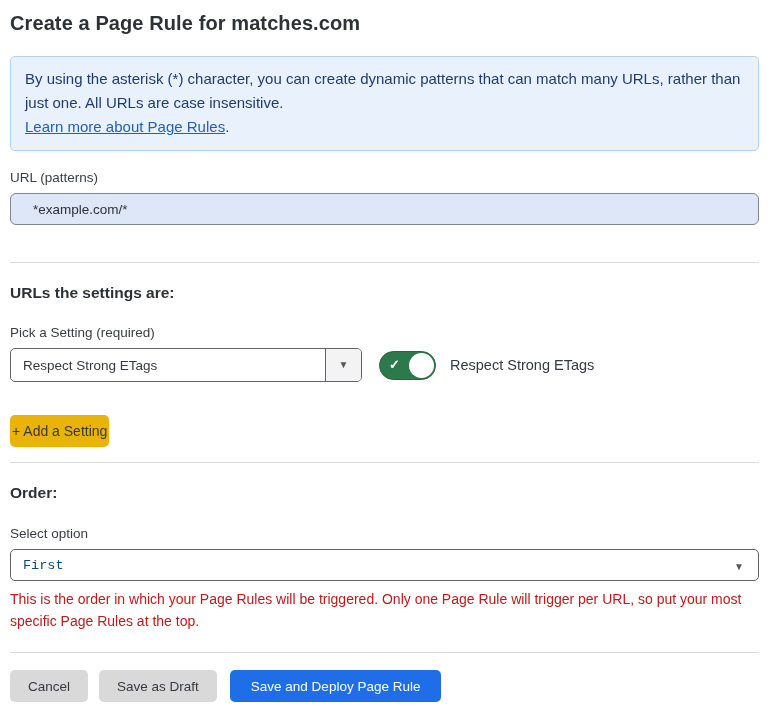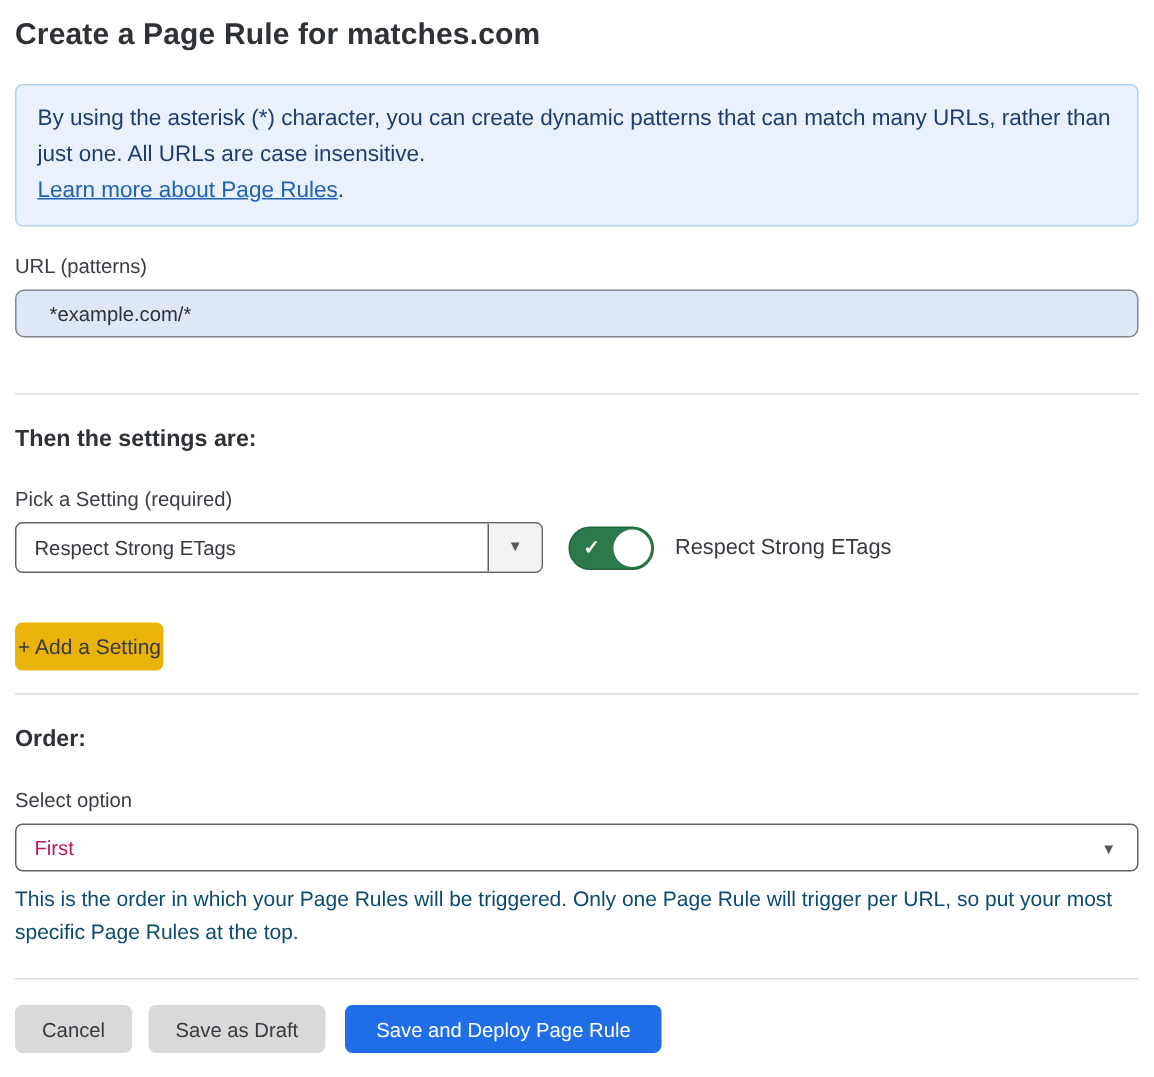--- a/index.html
+++ b/index.html
@@ -177,31 +177,32 @@
     height: 32px;
     border: 1px solid #5f6368;
     border-radius: 5px;
     background: #ffffff;
     cursor: pointer;
   }
   .order-select .order-value {
     flex: 1;
     padding-left: 12px;
     font-size: 13.5px;
-    color: #be185d;
+    color: #0c4a6e;
+    font-family: Liberation Mono, monospace;
   }
   .order-select .order-arrow {
     padding-right: 14px;
   }
 
   .help-text {
     margin-top: 7px;
     font-size: 14px;
     line-height: 22px;
-    color: #0c4a6e;
+    color: #b91c1c;
     max-width: 745px;
   }
 
   
   .footer-actions {
     display: flex;
     align-items: center;
     gap: 11px;
     margin-top: 17px;
   }
@@ -235,21 +236,21 @@
   <div class="info-box">
     <div>By using the asterisk (*) character, you can create dynamic patterns that can match many URLs, rather than just one. All URLs are case insensitive.</div>
     <div><a class="info-link">Learn more about Page Rules</a><span>.</span></div>
   </div>
 
   <div class="field-label">URL (patterns)</div>
   <input class="url-input" type="text" value="*example.com/*" style="">
 
   <hr class="divider divider-1">
 
-  <div class="section-heading heading-settings">Then the settings are:</div>
+  <div class="section-heading heading-settings">URLs the settings are:</div>
 
   <div class="field-label pick-label">Pick a Setting (required)</div>
 
   <div class="setting-row">
     <div class="dropdown">
       <div class="dropdown-value">Respect Strong ETags</div>
       <div class="dropdown-arrow-box">
         <span class="arrow-glyph">▼</span>
       </div>
     </div>

